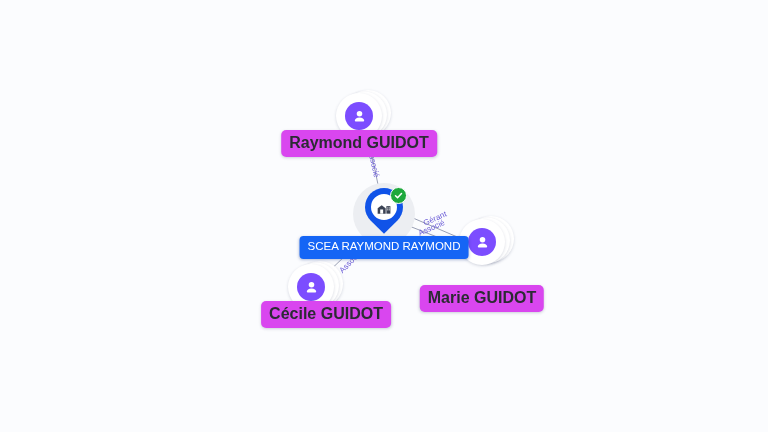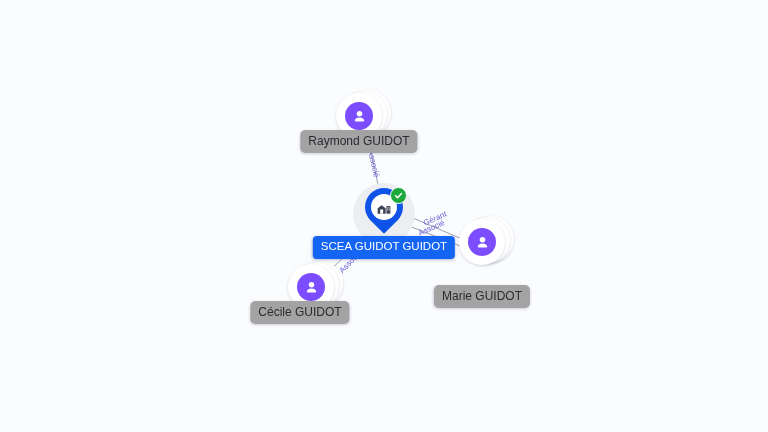--- a/index.html
+++ b/index.html
@@ -55,28 +55,29 @@
     background: #7c4dff;
     display: flex;
     align-items: center;
     justify-content: center;
   }
   .person-avatar svg { display: block; }
 
   .node-label {
     position: absolute;
     white-space: nowrap;
-    background: #a3a3a3;
+    background: #d946ef;
     color: #2b2b33;
-    font-size: 12px;
+    font-size: 16px;
     line-height: 1;
     padding: 5px 8px 6px 8px;
     border-radius: 5px;
     box-shadow: 0 1px 3px rgba(40,50,90,0.22);
     transform: translateX(-50%);
+    font-weight: bold;
   }
 
   
   .company-node {
     position: absolute;
     width: 62px;
     height: 62px;
   }
   .company-halo {
     position: absolute;
@@ -210,21 +211,21 @@
     <div class="stack-card s3"></div>
     <div class="stack-card s2"></div>
     <div class="stack-card s1"></div>
     <div class="person-avatar">
       <svg width="17" height="17" viewBox="0 0 24 24" fill="#ffffff">
         <circle cx="12" cy="8" r="3.9"></circle>
         <path d="M12 13.4c-4.1 0-6.6 2.3-6.6 4.4 0 0.9 0.7 1.4 1.7 1.4h9.8c1 0 1.7-0.5 1.7-1.4 0-2.1-2.5-4.4-6.6-4.4z"></path>
       </svg>
     </div>
   </div>
-  <div class="node-label" style="left:300px; top:301px;text-align:right;">Cécile GUIDOT</div>
+  <div class="node-label" style="left:326px; top:301px;text-align:right;">Cécile GUIDOT</div>
 
   <div class="company-node" style="left:353px; top:183px;">
     <div class="company-halo"></div>
     <div class="pin">
       <div class="pin-inner"></div>
     </div>
     <div class="pin-icon">
       <svg width="16" height="16" viewBox="0 0 24 24" fill="#3b4253">
         <path d="M2.5 20.5v-8.2l6-4.3 6 4.3v8.2z"></path>
         <rect x="15.6" y="9.2" width="6" height="11.3"></rect>
@@ -234,15 +235,15 @@
         <rect x="16.9" y="14.0" width="1.5" height="1.5" fill="#ffffff"></rect>
         <rect x="19.2" y="14.0" width="1.5" height="1.5" fill="#ffffff"></rect>
       </svg>
     </div>
     <div class="verified-badge">
       <svg width="9" height="9" viewBox="0 0 24 24" fill="none" stroke="#ffffff" stroke-width="4" stroke-linecap="round" stroke-linejoin="round">
         <polyline points="4,12.5 9.5,18 20,6.5"></polyline>
       </svg>
     </div>
   </div>
-  <div class="company-label" style="left:384px; top:236px;">SCEA GUIDOT GUIDOT</div>
+  <div class="company-label" style="left:384px; top:236px;">SCEA RAYMOND RAYMOND</div>
 
 </div>
 
 </body></html>

